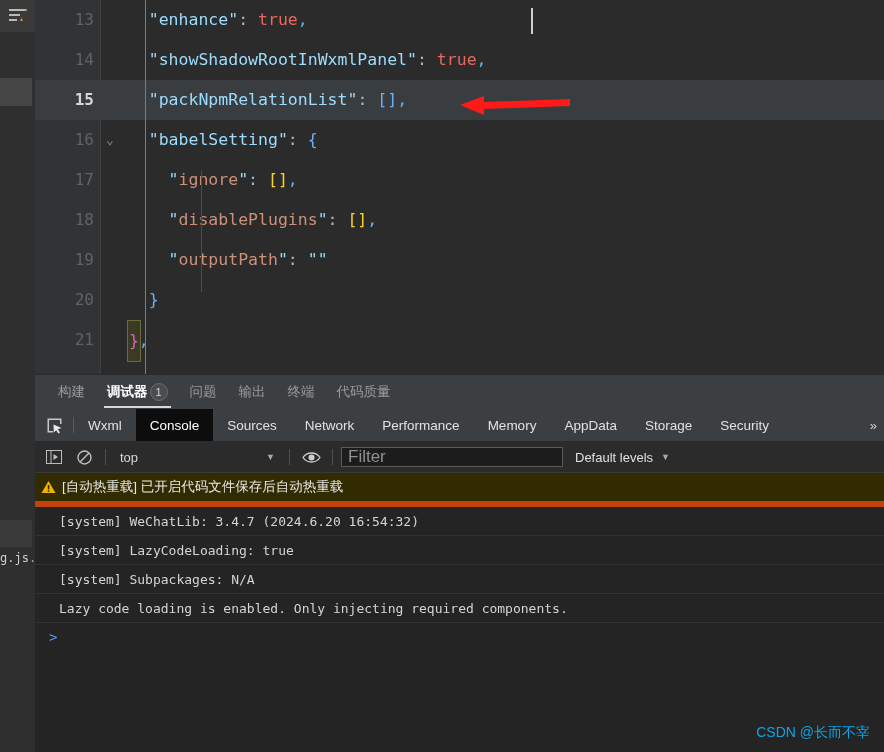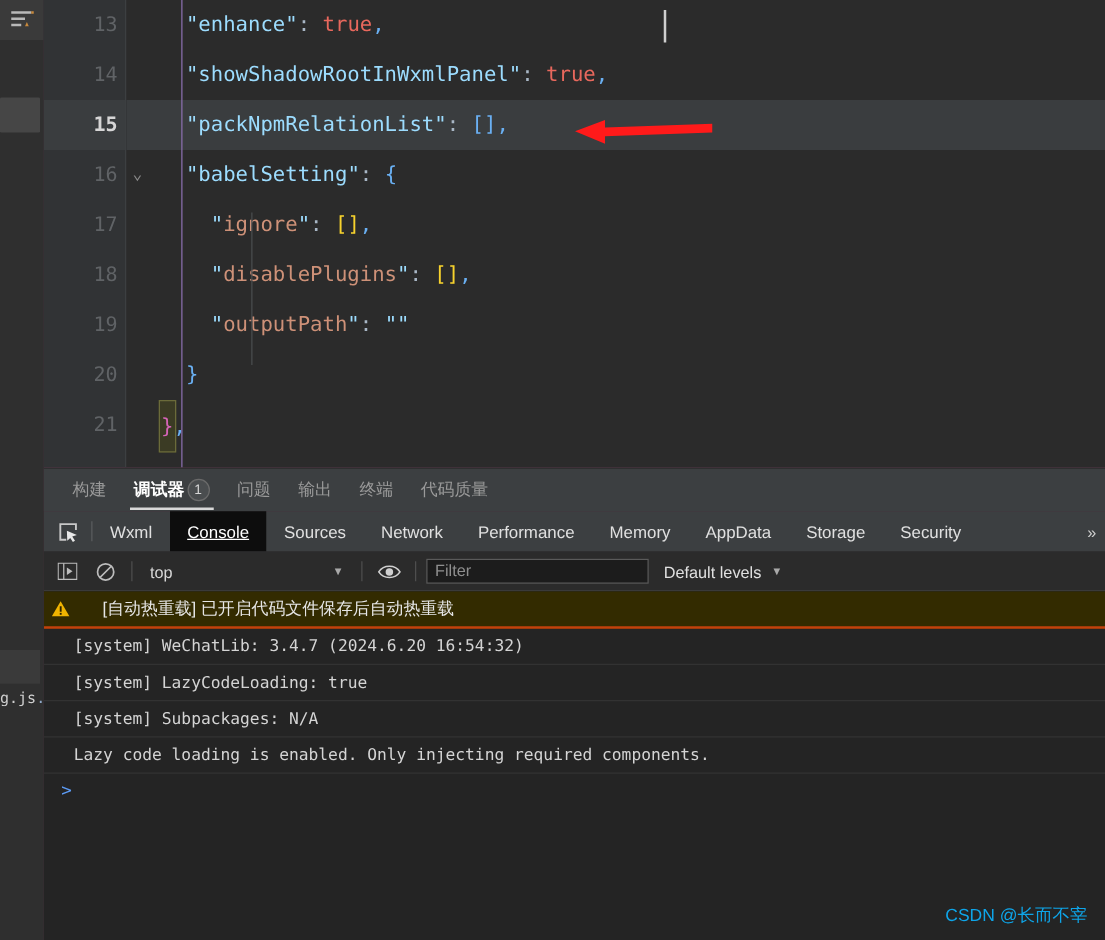--- a/index.html
+++ b/index.html
@@ -280,21 +280,20 @@
     display: flex;
     align-items: center;
     padding: 0 14px;
     font-size: 13.5px;
     color: #e0e0e0;
     white-space: nowrap;
   }
   .dt-tab.active {
     background: #0d0d0d;
     color: #ffffff;
-    text-decoration: underline;
   }
   .dt-overflow {
     display: flex;
     align-items: center;
     padding: 0 7px;
     color: #cfcfcf;
     font-size: 13px;
     margin-left: auto;
   }
 
@@ -331,26 +330,26 @@
     padding: 0 6px;
     font-size: 13px;
     color: #d7d7d7;
   }
   .fb-caret {
     color: #a9a9a9;
     font-size: 9px;
     margin-left: 8px;
   }
   .fb-filter {
-    width: 178px;
+    width: 222px;
     height: 20px;
     background: #1c1c1c;
     border: 1px solid #5a5a5a;
     color: #8f8f8f;
-    font-size: 13px;
+    font-size: 17px;
     padding: 0 6px;
     box-sizing: border-box;
     line-height: 18px;
   }
   .fb-levels {
     display: flex;
     align-items: center;
     font-size: 13px;
     color: #e0e0e0;
     padding: 0 8px;
@@ -369,24 +368,23 @@
     align-items: center;
     padding: 2px 0 2px 14px;
     border-bottom: 1px solid #323232;
     font-family: "DejaVu Sans Mono", monospace;
     font-size: 13px;
     color: #d4d4d4;
     white-space: pre;
   }
   .log-row.warn {
     background: #332b00;
-    border-bottom: 2px solid #c2410c;
+    border-bottom: 6px solid #c2410c;
     color: #e6e6e6;
     padding-left: 6px;
-    gap: 20px;
   }
   .warn-icon {
     margin-right: 6px;
     flex: 0 0 auto;
     display: inline-flex;
     align-items: center;
   }
   .log-row.warn .log-text {
     font-family: "Liberation Sans", sans-serif;
     font-size: 13.5px;

